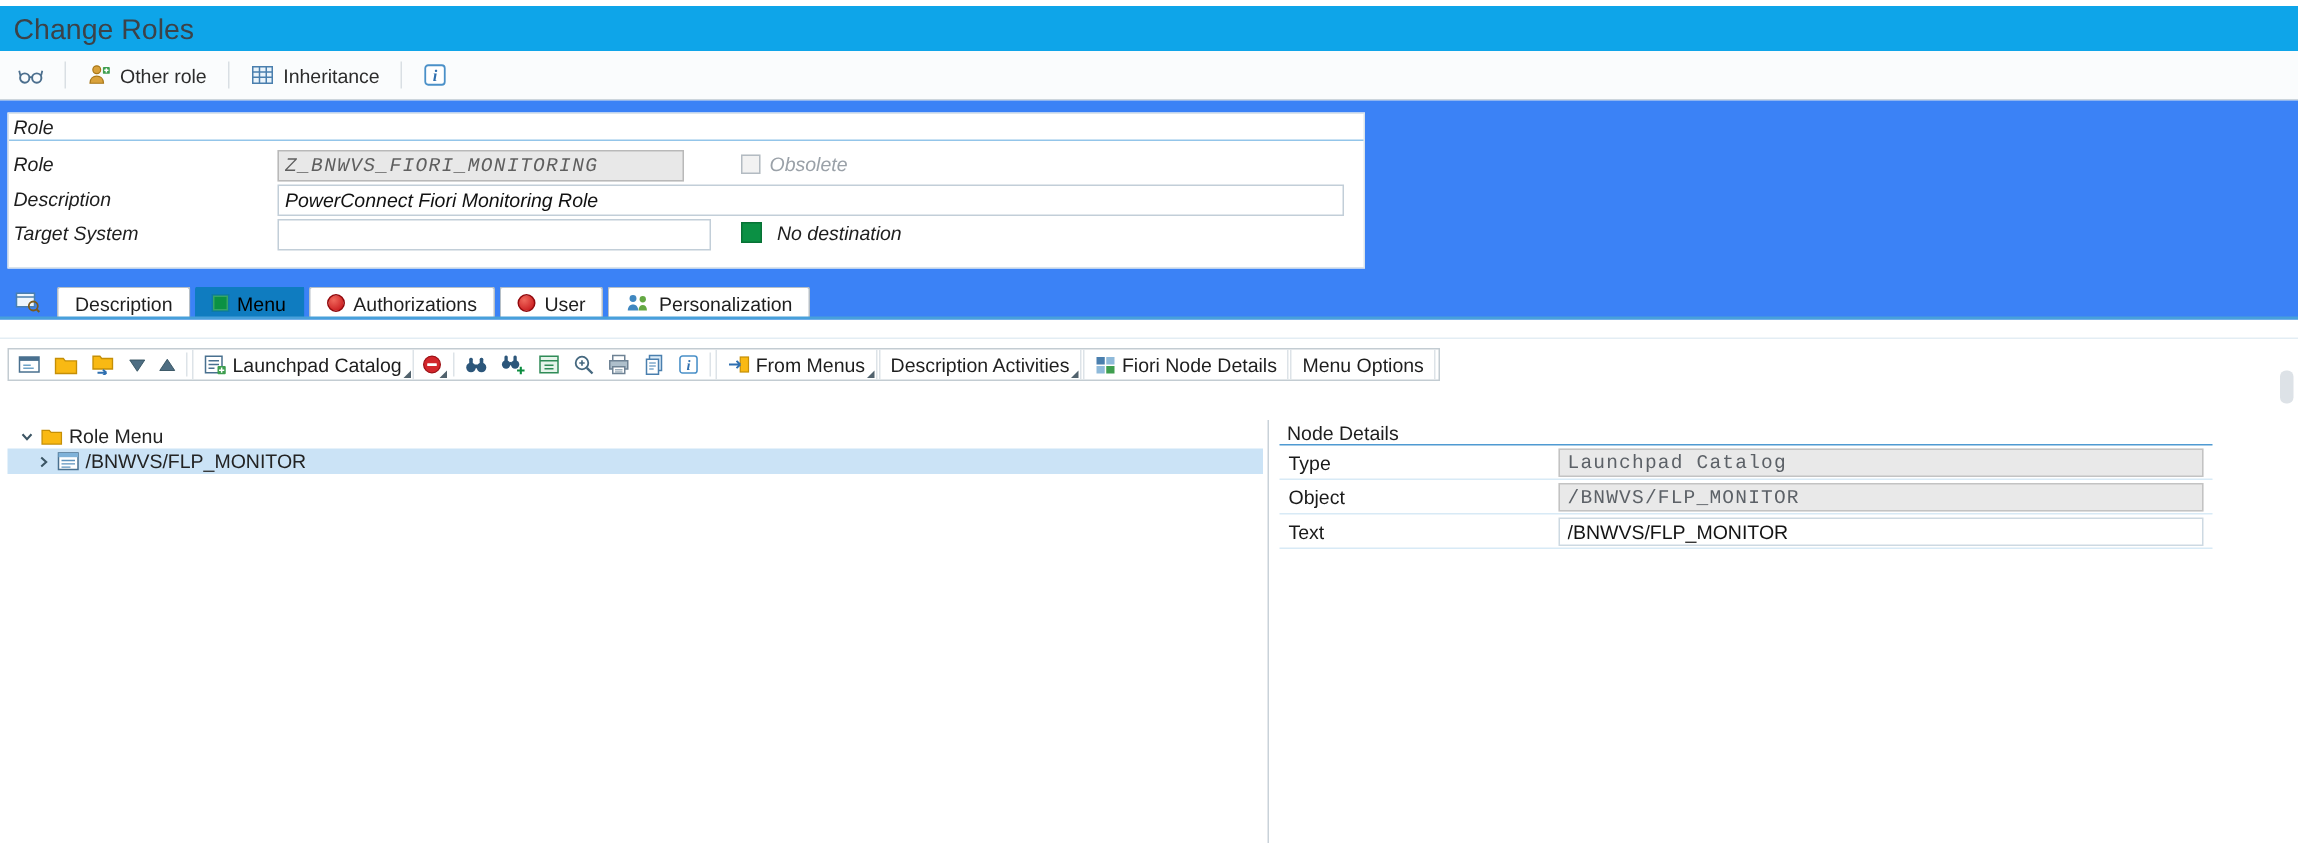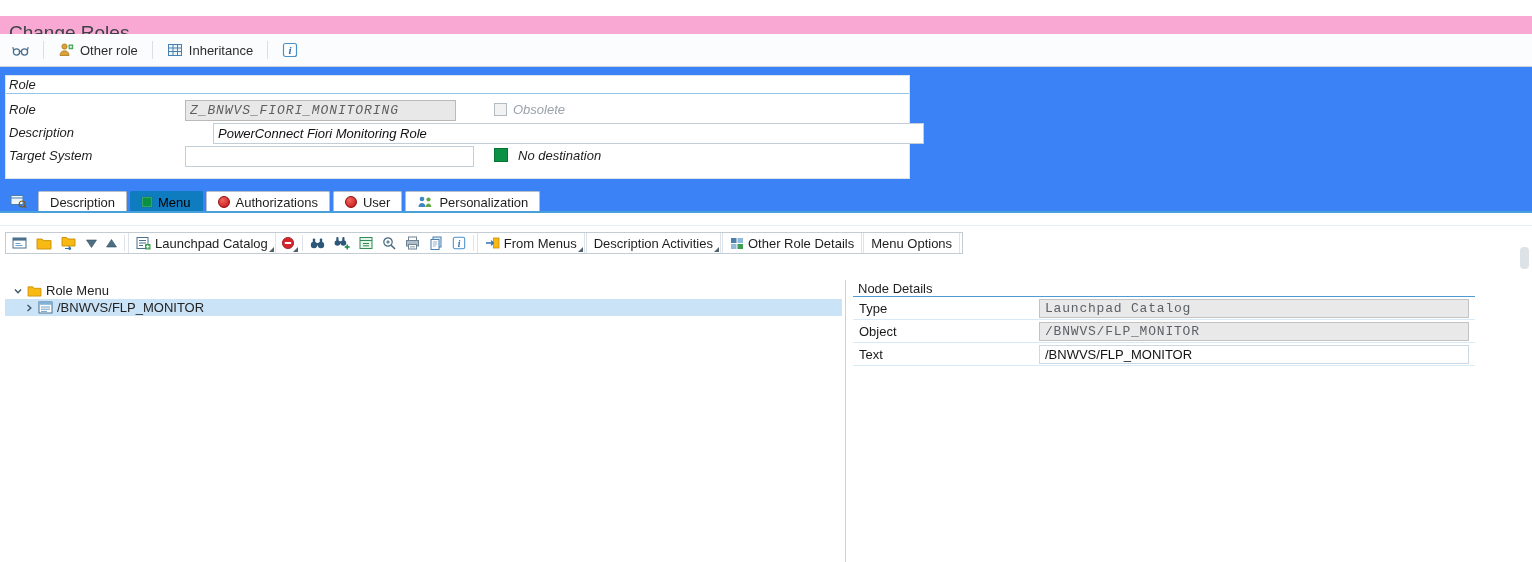--- a/index.html
+++ b/index.html
@@ -4,21 +4,21 @@
 <style>
   * { margin:0; padding:0; box-sizing:border-box; }
   html,body { width:1532px; height:562px; }
   body {
     font-family:"Liberation Sans","DejaVu Sans",sans-serif;
     font-size:13px; color:#232323; background:#ffffff; overflow:hidden;
   }
   .screen { position:relative; width:1532px; height:562px; background:#ffffff; }
 
   
-  .titlebar { position:absolute; left:0; top:16px; width:100%; height:34px; background:#f9a8d4; }
+  .titlebar { position:absolute; left:0; top:4px; width:100%; height:34px; background:#0ea5e9; }
   .title { position:absolute; left:9px; top:6px; font-size:19px; color:#3c4248; }
   .app-toolbar {
     position:absolute; left:0; top:34px; width:100%; height:33px;
     background:#fafcfd; border-bottom:1px solid #ccd5dc;
     display:flex; align-items:center; padding-left:6px; gap:4px;
   }
   .tbtn {
     display:inline-flex; align-items:center; gap:6px; height:26px; padding:0 6px;
     background:transparent; border:0; font:inherit; color:#2c2c2c; cursor:default;justify-content:flex-end;
   }
@@ -149,21 +149,21 @@
 
       <div class="frow" style="top:23px">
         <span class="flabel">Role</span>
         <input class="field readonly-field mono" style="left: 179px; top: 1px; width: 271px;" readonly="" value="Z_BNWVS_FIORI_MONITORING">
         <span class="checkbox" style="left:488px"></span>
         <span class="dim-label" style="left:507px">Obsolete</span>
       </div>
 
       <div class="frow" style="top:46px">
         <span class="flabel">Description</span>
-        <input class="field" style="left: 179px; top: 1px; width: 711px; margin-left: 28px;" value="PowerConnect Fiori Monitoring Role">
+        <input class="field" style="left: 179px; top: 1px; width: 711px;" value="PowerConnect Fiori Monitoring Role">
       </div>
 
       <div class="frow" style="top:69px">
         <span class="flabel">Target System</span>
         <input class="field" style="left: 179px; top: 1px; width: 289px;">
         <span class="green-square" style="left:488px"></span>
         <span class="flabel" style="left:512px">No destination</span>
       </div>
     </div>
   </div>
@@ -315,21 +315,21 @@
     <button class="mbtn labeled dd">
       <span>Description Activities</span>
     </button>
     <button class="mbtn labeled">
       <svg width="14" height="13" viewBox="0 0 14 13">
         <rect x="1" y="1" width="5.5" height="5" fill="#4a7fae"></rect>
         <rect x="7.5" y="1" width="5.5" height="5" fill="#8fbada"></rect>
         <rect x="1" y="7" width="5.5" height="5" fill="#8fbada"></rect>
         <rect x="7.5" y="7" width="5.5" height="5" fill="#3e9e4f"></rect>
       </svg>
-      <span>Other Role Details</span>
+      <span>Fiori Node Details</span>
     </button>
     <button class="mbtn labeled">
       <span>Menu Options</span>
     </button>
   </div>
 
   <div class="scroll-thumb"></div>
 
   <div class="hier-panel">
     <div class="tree">

